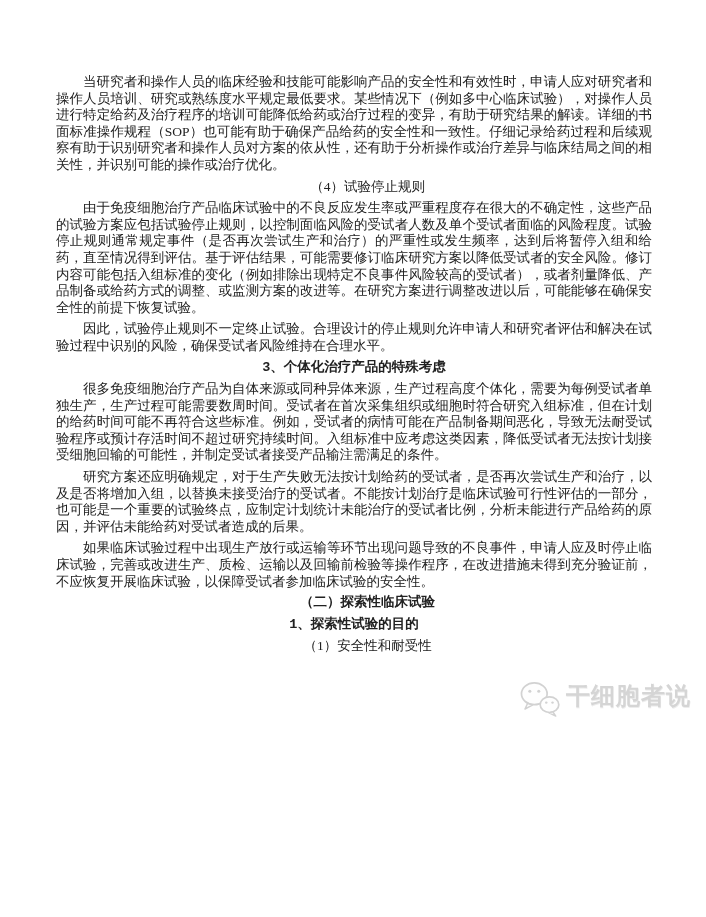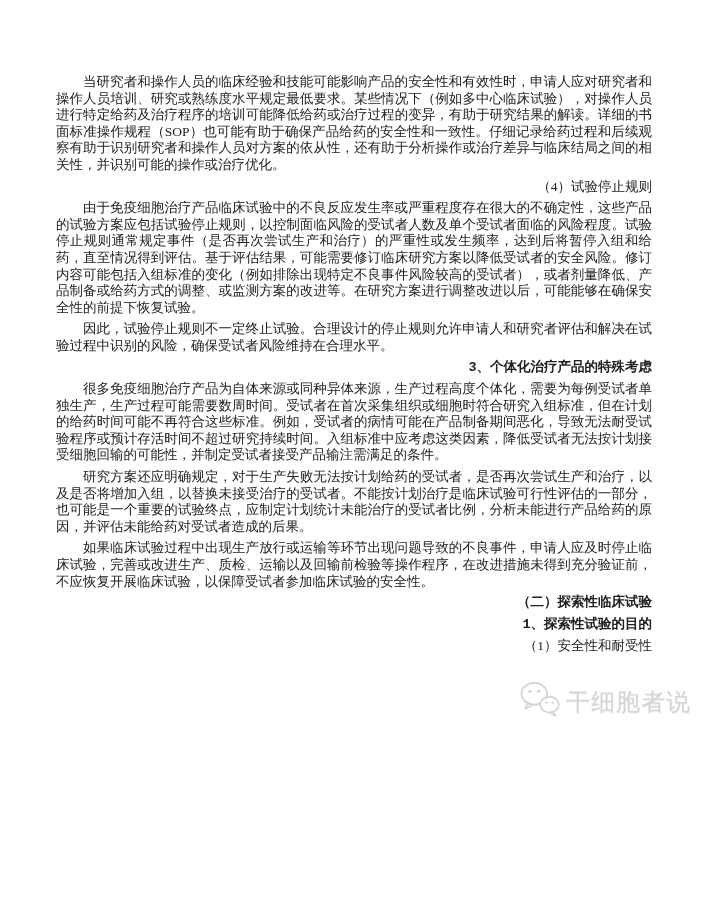--- a/index.html
+++ b/index.html
@@ -24,45 +24,46 @@
     font-size: 13.5px;
     line-height: 16.6px;
     text-align: justify;
   }
   .content p {
     margin: 0 0 5px 0;
     text-indent: 2em;
     word-break: break-all;
   }
   .content p.single {
-    text-align: right;
+    text-align: center;
     word-break: keep-all;
   }
   .bold {
     font-weight: 700;
     font-family: Liberation Mono, monospace;
   }
   .noindent {
     text-indent: 0 !important;
   }
   .heading-gap {
     margin-top: 3px !important;
   }
   .watermark {
     position: absolute;
     right: 15px;
     bottom: 13px;
     display: flex;
-    align-items: flex-end;
+    align-items: flex-start;
     gap: 5px;
     color: #d5d5d5;
     font-size: 24px;
     letter-spacing: 1px;
     text-shadow: 0.6px 0.6px 0 #ececec;
     white-space: nowrap;
+    font-weight: bold;
   }
   .watermark svg {
     display: block;
   }
 </style>
 </head>
 <body>
 
 <div class="page">
 

